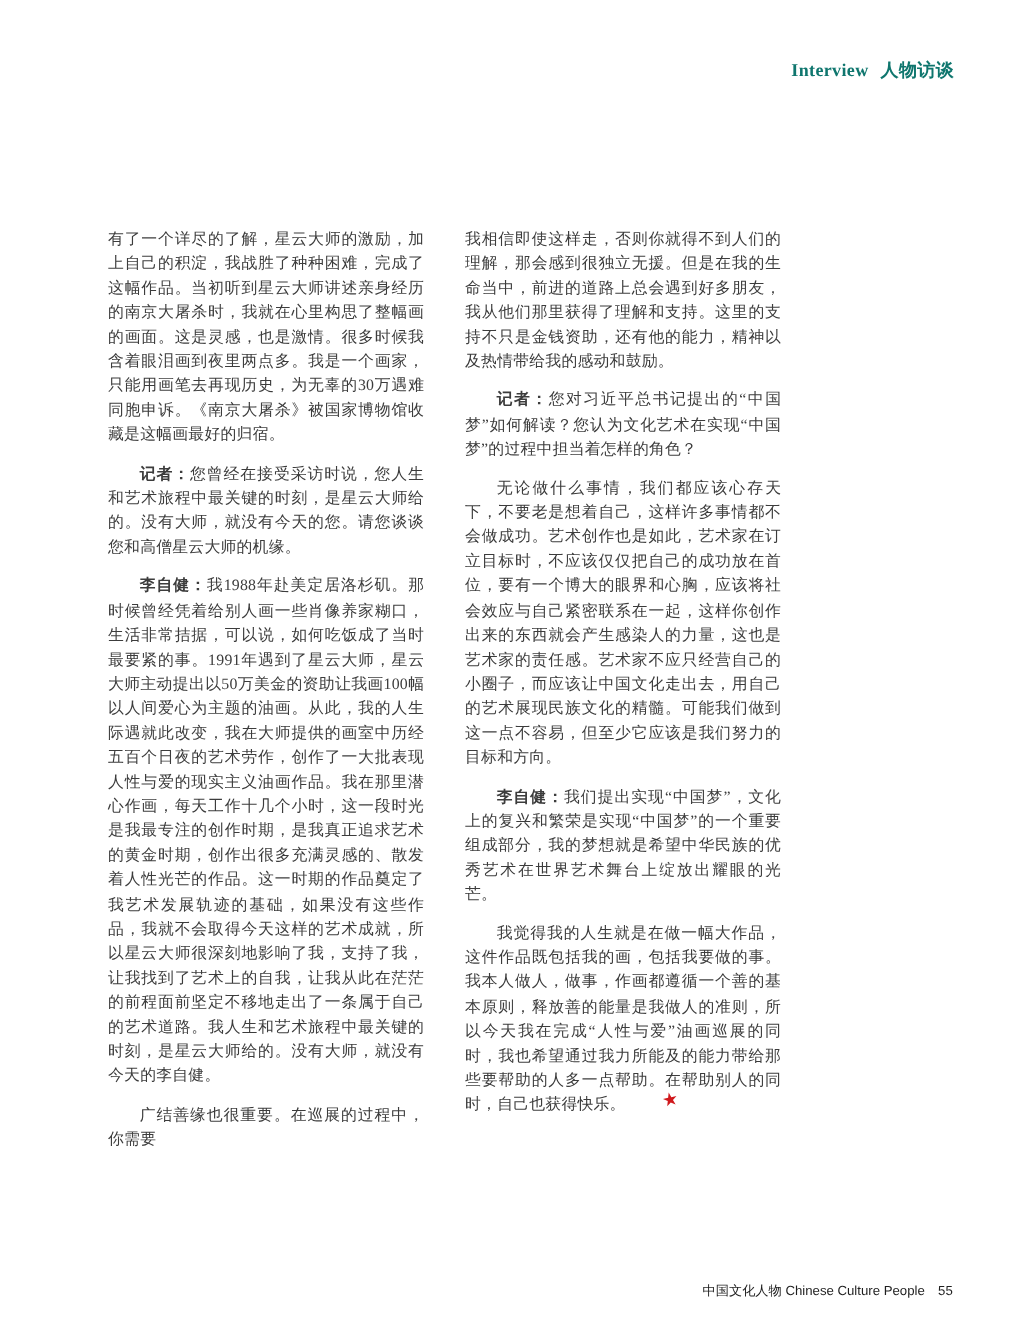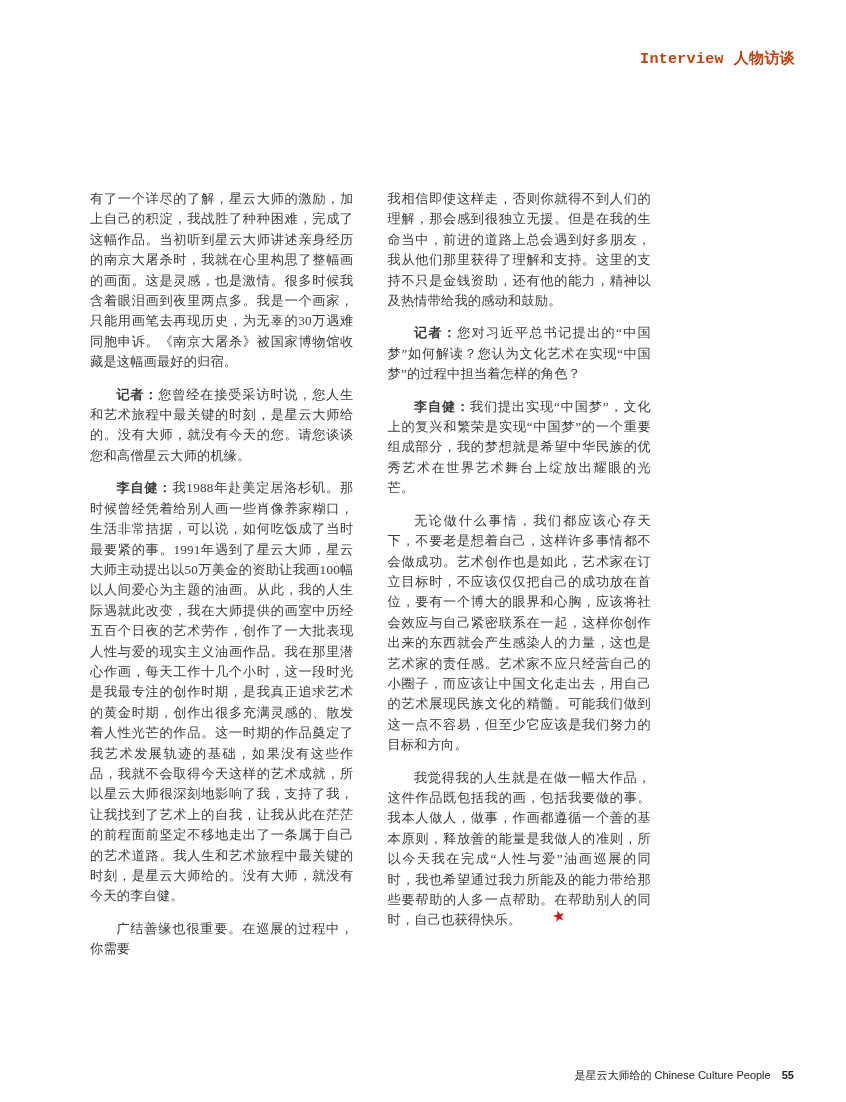--- a/index.html
+++ b/index.html
@@ -7,25 +7,25 @@
     position:relative;
     width:846px;height:1102px;
     background:#ffffff;
     overflow:hidden;
     font-family:"Liberation Serif", serif;
   }
   .running-head{
     position:absolute;
     top:49px;
     right:51px;
-    font-family:Liberation Mono, monospace;
+    font-family:Liberation Serif, serif;
     font-weight:bold;
     font-size:15px;
     letter-spacing:0.3px;
-    color:#c2410c;
+    color:#0f766e;
     white-space:nowrap;
   }
   .running-head .en{margin-right:10px;}
   .columns{
     position:absolute;
     top:177px;
     left:78px;
     width:585px;
     display:flex;
     gap:10px;
@@ -58,21 +58,21 @@
   .footer{
     position:absolute;
     right:52px;
     top:1068px;
     font-family:"Liberation Sans", sans-serif;
     font-size:11px;
     color:#1f1f1f;
     white-space:nowrap;
   }
   .footer .pagenum{
-    font-weight:bold;
+    font-weight:normal;
     margin-left:8px;
   }
 </style>
 </head>
 <body>
 
 <div class="page">
 
   <div class="running-head">
     <span class="en">Interview</span><span class="zh">人物访谈</span>
@@ -81,25 +81,25 @@
   <div class="columns">
     <div class="col" id="left-col">
         <p class="no-indent">有了一个详尽的了解，星云大师的激励，加上自己的积淀，我战胜了种种困难，完成了这幅作品。当初听到星云大师讲述亲身经历的南京大屠杀时，我就在心里构思了整幅画的画面。这是灵感，也是激情。很多时候我含着眼泪画到夜里两点多。我是一个画家，只能用画笔去再现历史，为无辜的30万遇难同胞申诉。《南京大屠杀》被国家博物馆收藏是这幅画最好的归宿。</p>
         <p class="question"><span class="label">记者：</span>您曾经在接受采访时说，您人生和艺术旅程中最关键的时刻，是星云大师给的。没有大师，就没有今天的您。请您谈谈您和高僧星云大师的机缘。</p>
         <p class=""><span class="label">李自健：</span>我1988年赴美定居洛杉矶。那时候曾经凭着给别人画一些肖像养家糊口，生活非常拮据，可以说，如何吃饭成了当时最要紧的事。1991年遇到了星云大师，星云大师主动提出以50万美金的资助让我画100幅以人间爱心为主题的油画。从此，我的人生际遇就此改变，我在大师提供的画室中历经五百个日夜的艺术劳作，创作了一大批表现人性与爱的现实主义油画作品。我在那里潜心作画，每天工作十几个小时，这一段时光是我最专注的创作时期，是我真正追求艺术的黄金时期，创作出很多充满灵感的、散发着人性光芒的作品。这一时期的作品奠定了我艺术发展轨迹的基础，如果没有这些作品，我就不会取得今天这样的艺术成就，所以星云大师很深刻地影响了我，支持了我，让我找到了艺术上的自我，让我从此在茫茫的前程面前坚定不移地走出了一条属于自己的艺术道路。我人生和艺术旅程中最关键的时刻，是星云大师给的。没有大师，就没有今天的李自健。</p>
         <p class="">广结善缘也很重要。在巡展的过程中，你需要</p>
       </div>
     <div class="col" id="right-col">
         <p class="no-indent">我相信即使这样走，否则你就得不到人们的理解，那会感到很独立无援。但是在我的生命当中，前进的道路上总会遇到好多朋友，我从他们那里获得了理解和支持。这里的支持不只是金钱资助，还有他的能力，精神以及热情带给我的感动和鼓励。</p>
         <p class="question"><span class="label">记者：</span>您对习近平总书记提出的“中国梦”如何解读？您认为文化艺术在实现“中国梦”的过程中担当着怎样的角色？</p>
+        <p class="">无论做什么事情，我们都应该心存天下，不要老是想着自己，这样许多事情都不会做成功。艺术创作也是如此，艺术家在订立目标时，不应该仅仅把自己的成功放在首位，要有一个博大的眼界和心胸，应该将社会效应与自己紧密联系在一起，这样你创作出来的东西就会产生感染人的力量，这也是艺术家的责任感。艺术家不应只经营自己的小圈子，而应该让中国文化走出去，用自己的艺术展现民族文化的精髓。可能我们做到这一点不容易，但至少它应该是我们努力的目标和方向。</p>
         <p class=""><span class="label">李自健：</span>我们提出实现“中国梦”，文化上的复兴和繁荣是实现“中国梦”的一个重要组成部分，我的梦想就是希望中华民族的优秀艺术在世界艺术舞台上绽放出耀眼的光芒。</p>
-        <p class="">无论做什么事情，我们都应该心存天下，不要老是想着自己，这样许多事情都不会做成功。艺术创作也是如此，艺术家在订立目标时，不应该仅仅把自己的成功放在首位，要有一个博大的眼界和心胸，应该将社会效应与自己紧密联系在一起，这样你创作出来的东西就会产生感染人的力量，这也是艺术家的责任感。艺术家不应只经营自己的小圈子，而应该让中国文化走出去，用自己的艺术展现民族文化的精髓。可能我们做到这一点不容易，但至少它应该是我们努力的目标和方向。</p>
         <p class="">我觉得我的人生就是在做一幅大作品，这件作品既包括我的画，包括我要做的事。我本人做人，做事，作画都遵循一个善的基本原则，释放善的能量是我做人的准则，所以今天我在完成“人性与爱”油画巡展的同时，我也希望通过我力所能及的能力带给那些要帮助的人多一点帮助。在帮助别人的同时，自己也获得快乐。<span class="end-star" style="color: rgb(208, 24, 28);">★</span></p>
       </div>
   </div>
 
   <div class="footer">
-    <span>是星云大师给的</span>
+    <span>中国文化人物</span>
     <span>Chinese Culture People</span>
     <span class="pagenum">55</span>
   </div>
 
 </div>
 
 </body></html>

